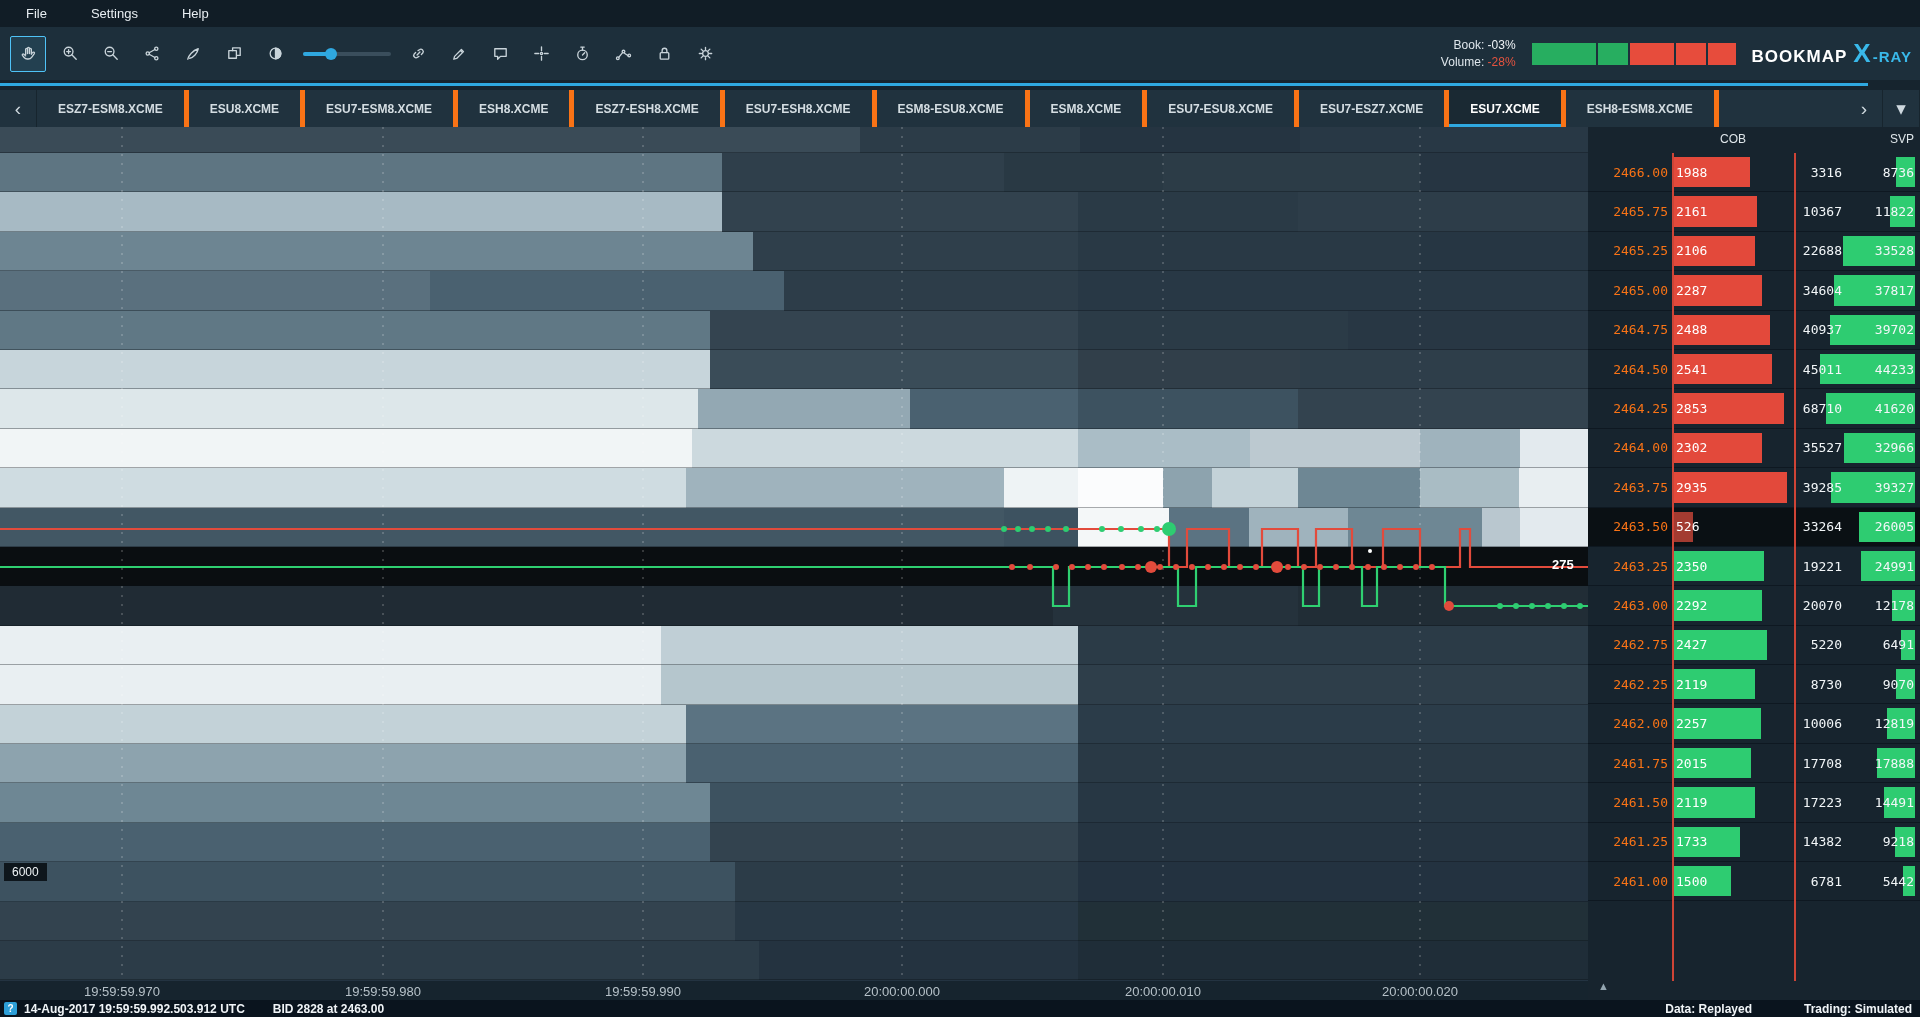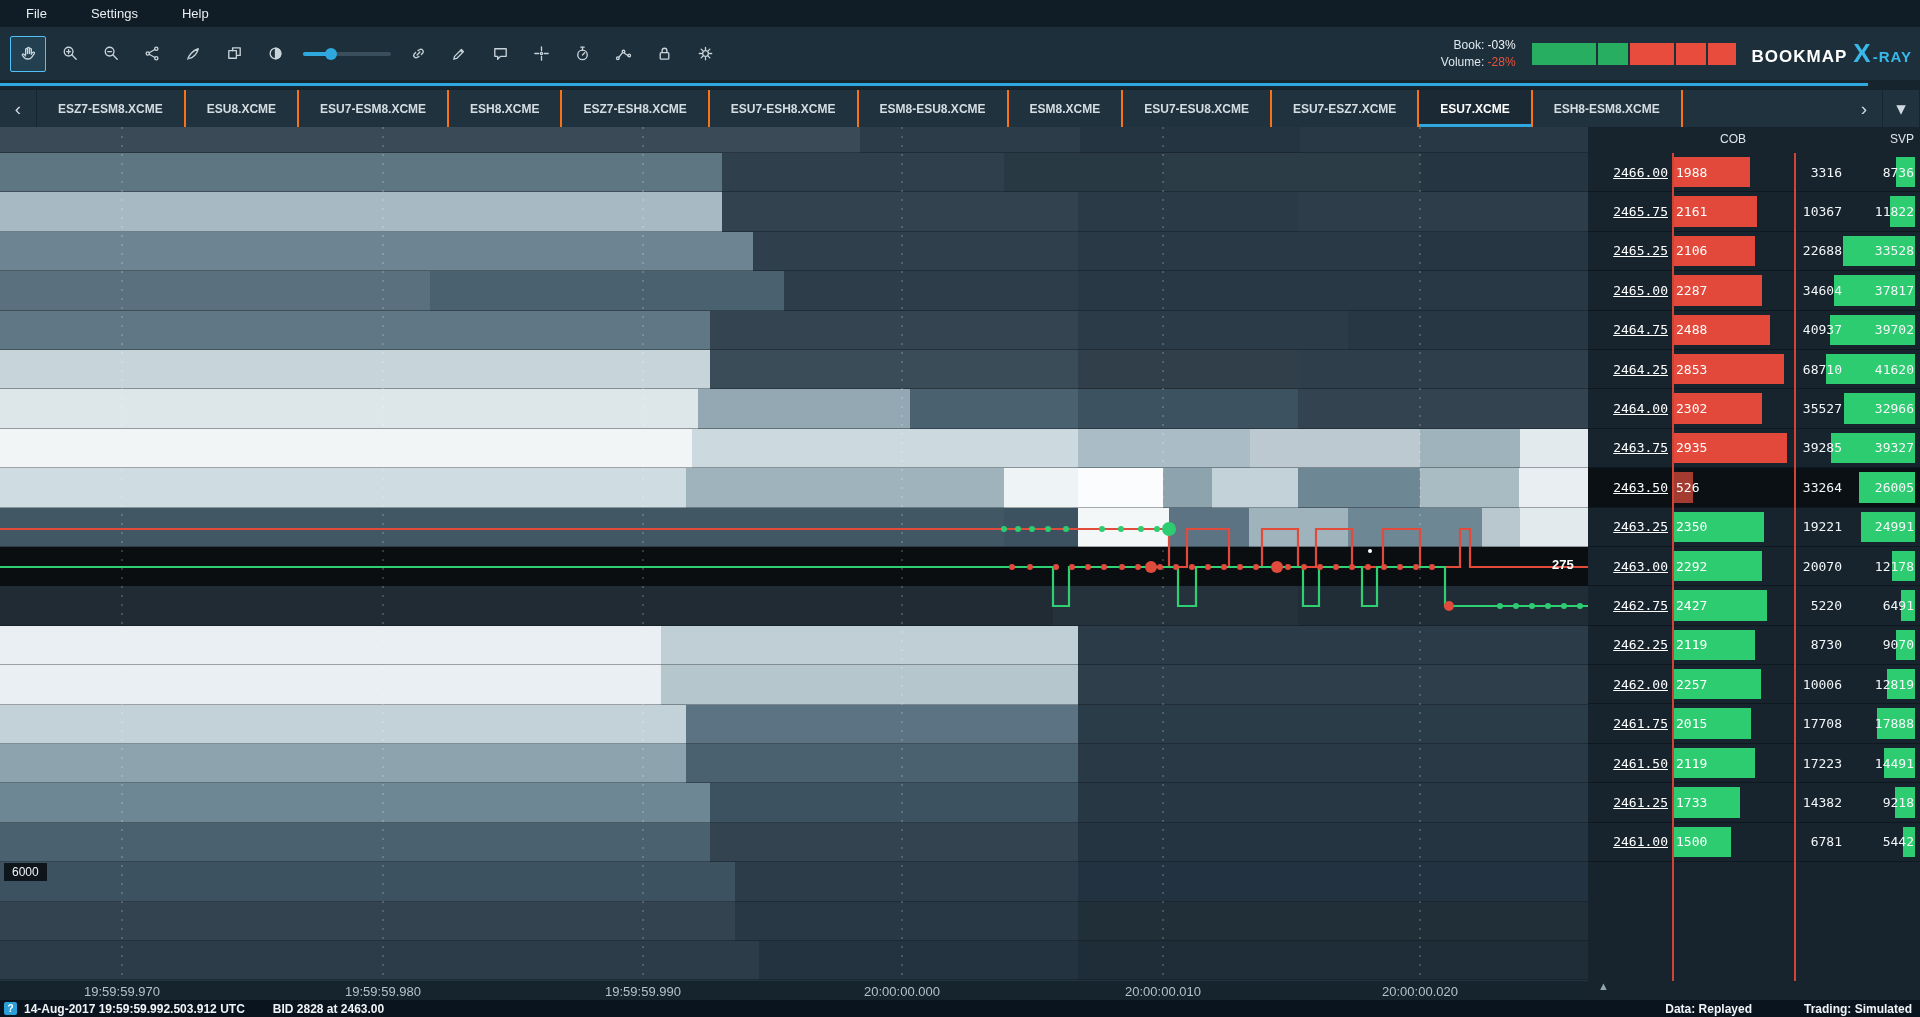--- a/index.html
+++ b/index.html
@@ -28,42 +28,42 @@
   .xray .x{font-size:26px;line-height:1;margin-right:1px;}
   
   .scrollstrip{position:absolute;top:80px;left:0;right:0;height:10px;background:#16242e;}
   .scrollline{position:absolute;top:3px;left:0;width:1868px;height:3px;background:#2fa8e0;}
   
   .tabbar{position:absolute;top:90px;left:0;right:0;height:37px;background:#20323e;display:flex;align-items:stretch;}
   .tabnav{width:36px;display:flex;align-items:center;justify-content:center;color:#cfd9df;font-size:19px;
           border-right:1px solid #17252e;flex:0 0 auto;}
   .tab-list{display:flex;align-items:stretch;}
   .tab{display:flex;align-items:center;padding:0 21px;font-size:12px;font-weight:bold;color:#d4dde2;
-       border-right:2px solid #f97316;white-space:nowrap;}
+       border-right:5px solid #f97316;white-space:nowrap;}
   .tab.active{background:#1a2933;color:#ffffff;box-shadow:inset 0 -3px 0 #2fa8e0;}
   .tab-spacer{flex:1;}
   
   .main{position:absolute;top:127px;left:0;width:1920px;height:873px;background:#16242e;}
   .chart{position:absolute;top:0;left:0;width:1588px;height:854px;background:#233341;overflow:hidden;}
   .heatseg{position:absolute;}
   .chartsvg{position:absolute;top:0;left:0;}
   .tlabel{position:absolute;top:857px;transform:translateX(-50%);color:#b6c1c8;font-size:13px;}
   .vol-chip{position:absolute;left:4px;top:736px;background:#0e161c;color:#f0f4f6;padding:2px 8px;font-size:12px;}
   .price-chip{position:absolute;left:1552px;top:430px;color:#fff;font-weight:bold;font-size:13px;}
   
   .panel{position:absolute;top:0;left:1588px;width:332px;height:873px;background:#17242e;}
   .panel-header{position:absolute;top:0;left:0;right:0;height:26px;color:#dfe6ea;font-size:12px;}
   .ph-cob{position:absolute;left:84px;width:122px;text-align:center;top:5px;}
   .ph-svp{position:absolute;left:208px;width:118px;text-align:right;top:5px;}
   .ladder-rows{position:absolute;top:26px;left:0;right:0;}
   .lrow{position:relative;height:39.4px;border-bottom:1px solid #0e1821;box-sizing:border-box;}
   .lrow.current{background:#0a1014;}
   .lmono{font-family:"DejaVu Sans Mono",monospace;font-size:13px;}
   .lprice{position:absolute;left:0;top:0;bottom:0;width:80px;display:flex;align-items:center;
-          justify-content:flex-end;padding-right:4px;color:#ffffff;text-decoration:underline;}
+          justify-content:flex-end;padding-right:4px;color:#f97316;}
   .cob-bar{position:absolute;left:85px;top:4px;bottom:4px;}
   .cob-num{position:absolute;left:88px;top:0;bottom:0;display:flex;align-items:center;color:#fff;}
   .svp-bar{position:absolute;right:5px;top:4px;bottom:4px;background:#2ecc71;}
   .svp1{position:absolute;right:78px;top:0;bottom:0;display:flex;align-items:center;color:#f2f6f8;}
   .svp2{position:absolute;right:6px;top:0;bottom:0;display:flex;align-items:center;color:#f2f6f8;}
   .vline-red{position:absolute;top:26px;height:828px;width:2px;background:#cf4436;}
   .panel-up{position:absolute;left:10px;top:853px;color:#93a5b0;font-size:11px;}
   
   .statusbar{position:absolute;left:0;top:1000px;width:1920px;height:17px;background:#0a141e;display:flex;
              align-items:center;font-size:12px;font-weight:bold;color:#f0f4f7;}
@@ -449,20 +449,28 @@
           </div>
           <div class="lrow">
             <div class="lprice lmono">2464.75</div>
             <div class="cob-bar" style="width: 96.6378px; background: rgb(227, 73, 59);"></div>
             <div class="cob-num lmono">2488</div>
             <div class="svp-bar" style="width: 85.2687px;"></div>
             <div class="svp1 lmono">40937</div>
             <div class="svp2 lmono">39702</div>
           </div>
           <div class="lrow">
+            <div class="lprice lmono">2464.50</div>
+            <div class="cob-bar" style="width: 98.6964px; background: rgb(227, 73, 59);"></div>
+            <div class="cob-num lmono">2541</div>
+            <div class="svp-bar" style="width: 95px;"></div>
+            <div class="svp1 lmono">45011</div>
+            <div class="svp2 lmono">44233</div>
+          </div>
+          <div class="lrow">
             <div class="lprice lmono">2464.25</div>
             <div class="cob-bar" style="width: 110.815px; background: rgb(227, 73, 59);"></div>
             <div class="cob-num lmono">2853</div>
             <div class="svp-bar" style="width: 89.388px;"></div>
             <div class="svp1 lmono">68710</div>
             <div class="svp2 lmono">41620</div>
           </div>
           <div class="lrow">
             <div class="lprice lmono">2464.00</div>
             <div class="cob-bar" style="width: 89.4133px; background: rgb(227, 73, 59);"></div>

